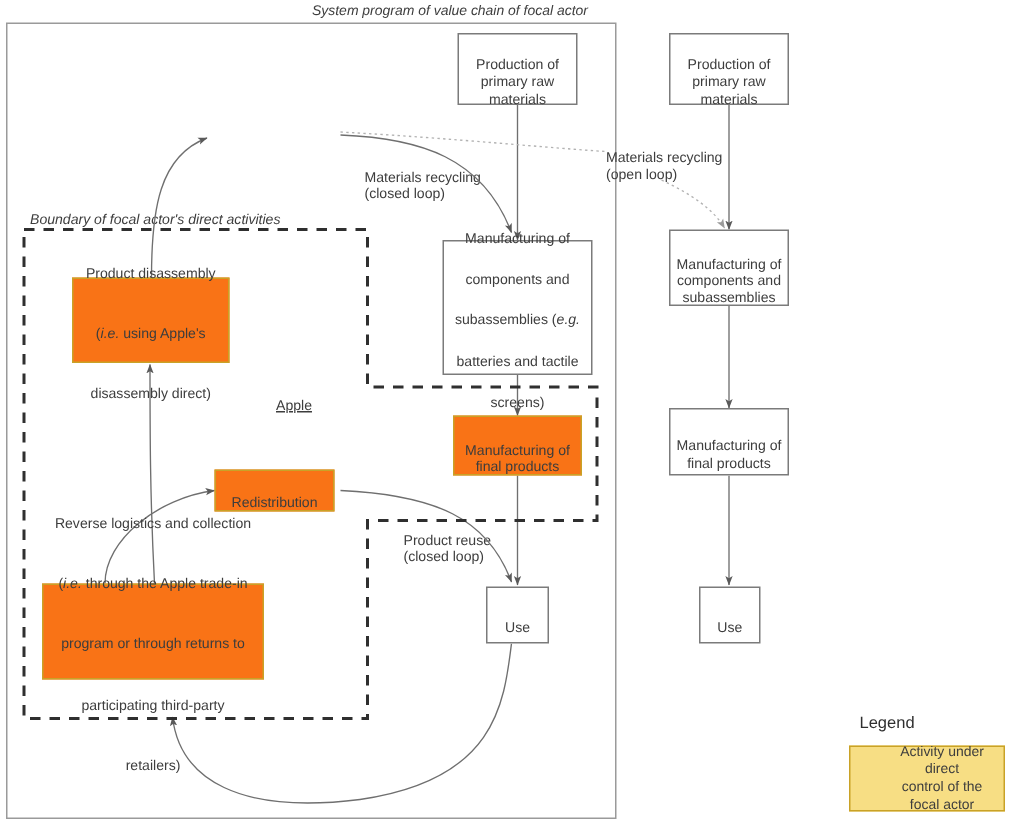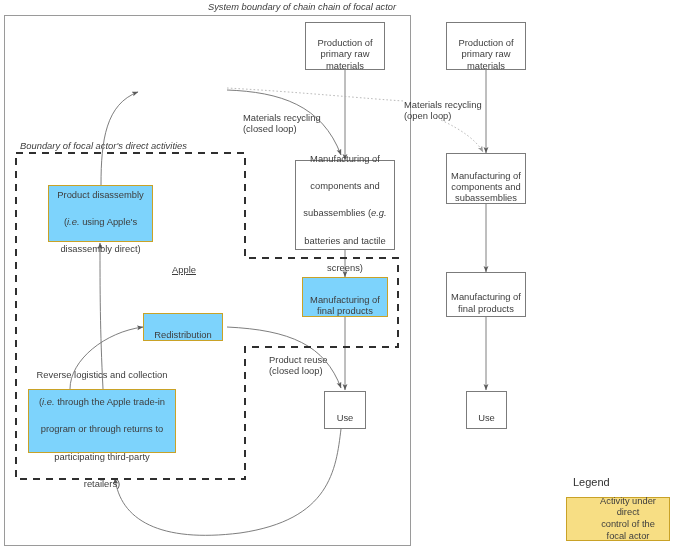--- a/index.html
+++ b/index.html
@@ -8,21 +8,21 @@
        color:#3b3b3b;-webkit-font-smoothing:antialiased;}
   #canvas{position:absolute;left:0;top:0;width:676px;height:552px;}
   svg.layer{position:absolute;left:0;top:0;width:676px;height:552px;overflow:visible;}
   svg.layer{pointer-events:none;}
   svg.layer *{pointer-events:auto;}
 
   .node{position:absolute;box-sizing:border-box;display:flex;align-items:center;
         justify-content:center;text-align:center;line-height:1.18;
         font-size:9.4px;color:#3d3d3d;padding:2px 4px;}
   .node.plain{background:#ffffff;border:1px solid #7b7b7b;}
-  .node.hl{background:#7dd3fc;border:1px solid #C9A227;}
+  .node.hl{background:#f97316;border:1px solid #C9A227;gap:13px;}
   .node .txt{display:block;margin-top:16px;}
   .node i{font-style:italic;}
 
   .label{position:absolute;font-size:9.4px;color:#3d3d3d;line-height:1.2;
          white-space:pre;text-align:left;}
   .label.ital{font-style:italic;}
 
   .title{position:absolute;font-style:italic;font-size:9.3px;color:#3d3d3d;
          white-space:nowrap;}
 
@@ -32,27 +32,27 @@
   .legend-box{position:absolute;box-sizing:border-box;background:#F7DE84;
               border:1px solid #C9A227;display:flex;align-items:center;
               justify-content:center;text-align:center;font-size:9.3px;
               color:#3d3d3d;line-height:1.25;padding:2px 5px;}
 </style>
 </head>
 <body>
 
 <div id="canvas">
 
-  <div class="title" style="left:208px;top:2px;">System boundary of chain chain of focal actor</div>
+  <div class="title" style="left:208px;top:2px;">System program of value chain of focal actor</div>
 
   <div class="sysbox" style="left:4px;top:15px;width:407px;height:531px;"></div>
 
   <div class="label ital" style="left:20px;top:140px;">Boundary of focal actor's direct activities</div>
 
-  <div class="label" style="left:172px;top:264px;text-decoration:underline;">Apple</div>
+  <div class="label" style="left:184px;top:264px;text-decoration:underline;">Apple</div>
 
   <div class="label" style="left:243px;top:112px;">Materials recycling
 (closed loop)</div>
   <div class="label" style="left:404px;top:99px;">Materials recycling
 (open loop)</div>
   <div class="label" style="left:269px;top:354px;">Product reuse
 (closed loop)</div>
 
   <svg class="layer" viewBox="0 0 676 552">
     <defs>

